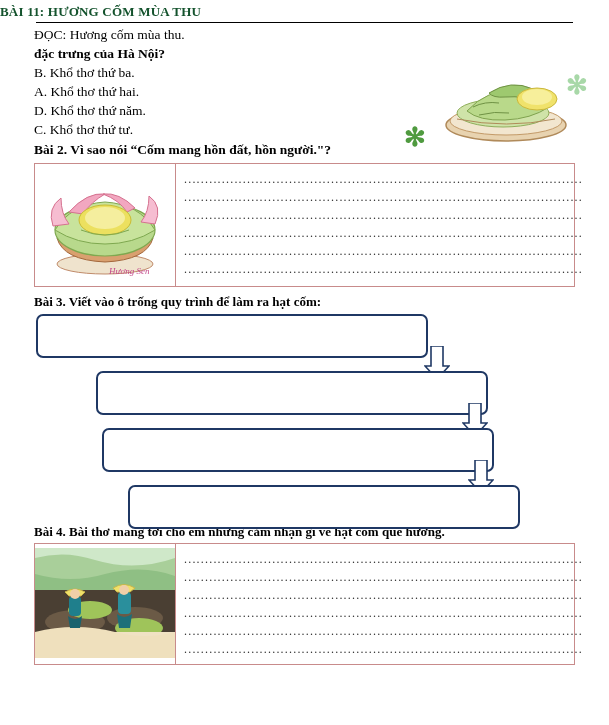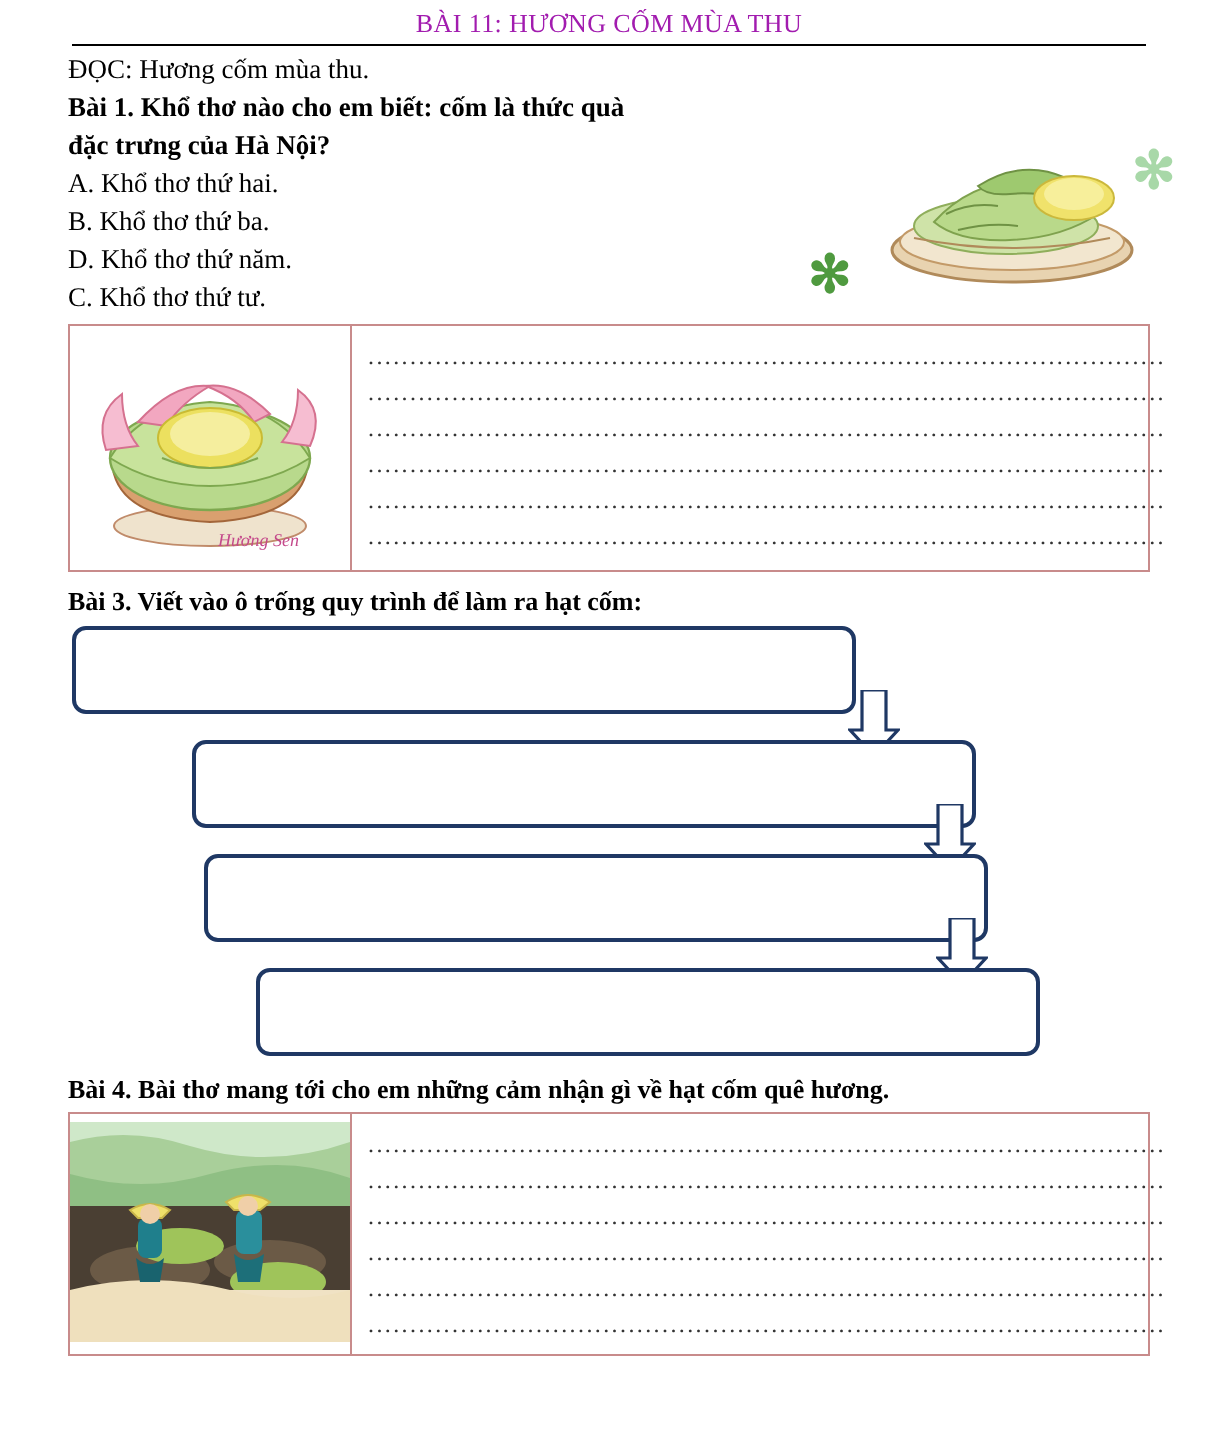--- a/index.html
+++ b/index.html
@@ -14,24 +14,23 @@
     color: #000000;
     position: relative;
     overflow: hidden;
   }
   .page {
     position: relative;
     width: 609px;
     height: 725px;
   }
   .title {
-    text-align: center;
-    font-weight: normal;
+    font-weight: bold;
     font-size: 13px;
-    color: #a21caf;
+    color: #14532d;
     margin: 4px 0 2px 0;
     letter-spacing: .2px;
   }
   .hr-top {
     border: none;
     border-top: 1px solid #000;
     margin: 1px 36px 3px 36px;
   }
   .content {
     padding: 0 34px;
@@ -135,24 +134,23 @@
 
   <div class="title">BÀI 11: HƯƠNG CỐM MÙA THU</div>
   <hr class="hr-top">
 
   <div class="content">
 
     <div class="doc-line">ĐỌC: Hương cốm mùa thu.</div>
 
     <div class="bai1-block">
       <div class="bai1-text">
-        <div class="q-line">Bài 1. Khổ thơ nào cho em biết: cốm là thức quà</div>
         <div class="q-line">đặc trưng của Hà Nội?</div>
+        <div class="opt">B. Khổ thơ thứ ba.</div>
         <div class="opt">A. Khổ thơ thứ hai.</div>
-        <div class="opt">B. Khổ thơ thứ ba.</div>
         <div class="opt">D. Khổ thơ thứ năm.</div>
         <div class="opt">C. Khổ thơ thứ tư.</div>
       </div>
 
       <div class="ill1">
         <svg width="138" height="82" viewBox="0 0 138 82">
           <ellipse cx="69" cy="62" rx="60" ry="16" fill="#e8d3b0" stroke="#b08a5a" stroke-width="1.5"></ellipse>
           <ellipse cx="69" cy="58" rx="56" ry="14" fill="#f2e6cf" stroke="#c39a68" stroke-width="1"></ellipse>
           <ellipse cx="66" cy="50" rx="46" ry="14" fill="#cfe3a8" stroke="#8fae5b" stroke-width="1"></ellipse>
           <path d="M30 48 q20 -22 48 -20 q26 2 34 16 q-18 12 -44 13 q-26 1 -38 -9z" fill="#b9d98a" stroke="#7fa24e" stroke-width="1"></path>
@@ -161,20 +159,21 @@
           <ellipse cx="100" cy="34" rx="15" ry="8" fill="#f7ef9b" stroke="none"></ellipse>
           <path d="M36 44 q12 -6 26 -4" fill="none" stroke="#6f9244" stroke-width="1"></path>
           <path d="M42 52 q16 -4 30 -2" fill="none" stroke="#6f9244" stroke-width="1"></path>
           <path d="M20 56 q50 10 98 0" fill="none" stroke="#b08a5a" stroke-width="1"></path>
         </svg>
       </div>
       <span class="star green-dark" style="left:370px; top:80px;">✻</span>
       <span class="star green-light" style="left:532px; top:28px;">✻</span>
     </div>
 
+    <div class="q-line" style="margin-top:2px;">Bài 2. Vì sao nói “Cốm mang hồn đất, hồn người."?</div>
 
     <div class="ansbox" style="height:122px;">
       <div class="imgcell">
         <svg width="140" height="112" viewBox="0 0 140 112">
           <ellipse cx="70" cy="96" rx="48" ry="10" fill="#efe3cd" stroke="#c08b6a" stroke-width="1"></ellipse>
           <path d="M22 70 q48 28 96 0 q-6 22 -48 24 q-42 -2 -48 -24z" fill="#d9a06f" stroke="#a3663a" stroke-width="1"></path>
           <ellipse cx="70" cy="62" rx="50" ry="26" fill="#b8d98c" stroke="#7ea84f" stroke-width="1.2"></ellipse>
           <path d="M20 62 q16 -26 50 -28 q34 2 50 28 q-22 14 -50 14 q-28 0 -50 -14z" fill="#c8e39c" stroke="#7ea84f" stroke-width="1"></path>
           <path d="M34 44 q18 -20 36 -18 q-14 8 -22 20z" fill="#f2a7c0" stroke="#d5718f" stroke-width="1"></path>
           <path d="M100 40 q-16 -16 -32 -14 q16 6 24 18z" fill="#f2a7c0" stroke="#d5718f" stroke-width="1"></path>
@@ -213,21 +212,21 @@
       </div>
       <div class="fbox" style="left:68px; top:114px; width:388px;"></div>
       <div class="arrow" style="left:434px; top:146px;">
         <svg width="26" height="34" viewBox="0 0 26 34">
           <polygon points="7,0 19,0 19,20 25,20 13,33 1,20 7,20" fill="#ffffff" stroke="#1f3864" stroke-width="1.6"></polygon>
         </svg>
       </div>
       <div class="fbox" style="left:94px; top:171px; width:388px;"></div>
     </div>
 
-    <div class="sec-head" style="margin-top:18px;">Bài 4. Bài thơ mang tới cho em những cảm nhận gì về hạt cốm quê hương.</div>
+    <div class="sec-head" style="margin-top:4px;">Bài 4. Bài thơ mang tới cho em những cảm nhận gì về hạt cốm quê hương.</div>
 
     <div class="ansbox" style="height:120px;">
       <div class="imgcell">
         <svg width="140" height="110" viewBox="0 0 140 110">
           <rect x="0" y="0" width="140" height="110" fill="#cfe0ef"></rect>
           <rect x="0" y="0" width="140" height="34" fill="#cfe8c9"></rect>
           <path d="M0 10 q30 -8 60 2 q40 12 80 -2 v24 H0z" fill="#a9cf9a"></path>
           <path d="M0 26 q36 10 70 0 q38 -10 70 2 v18 H0z" fill="#8fbf84"></path>
           <rect x="0" y="42" width="140" height="42" fill="#4a3f33"></rect>
           <ellipse cx="40" cy="74" rx="30" ry="12" fill="#6b5a46"></ellipse>

